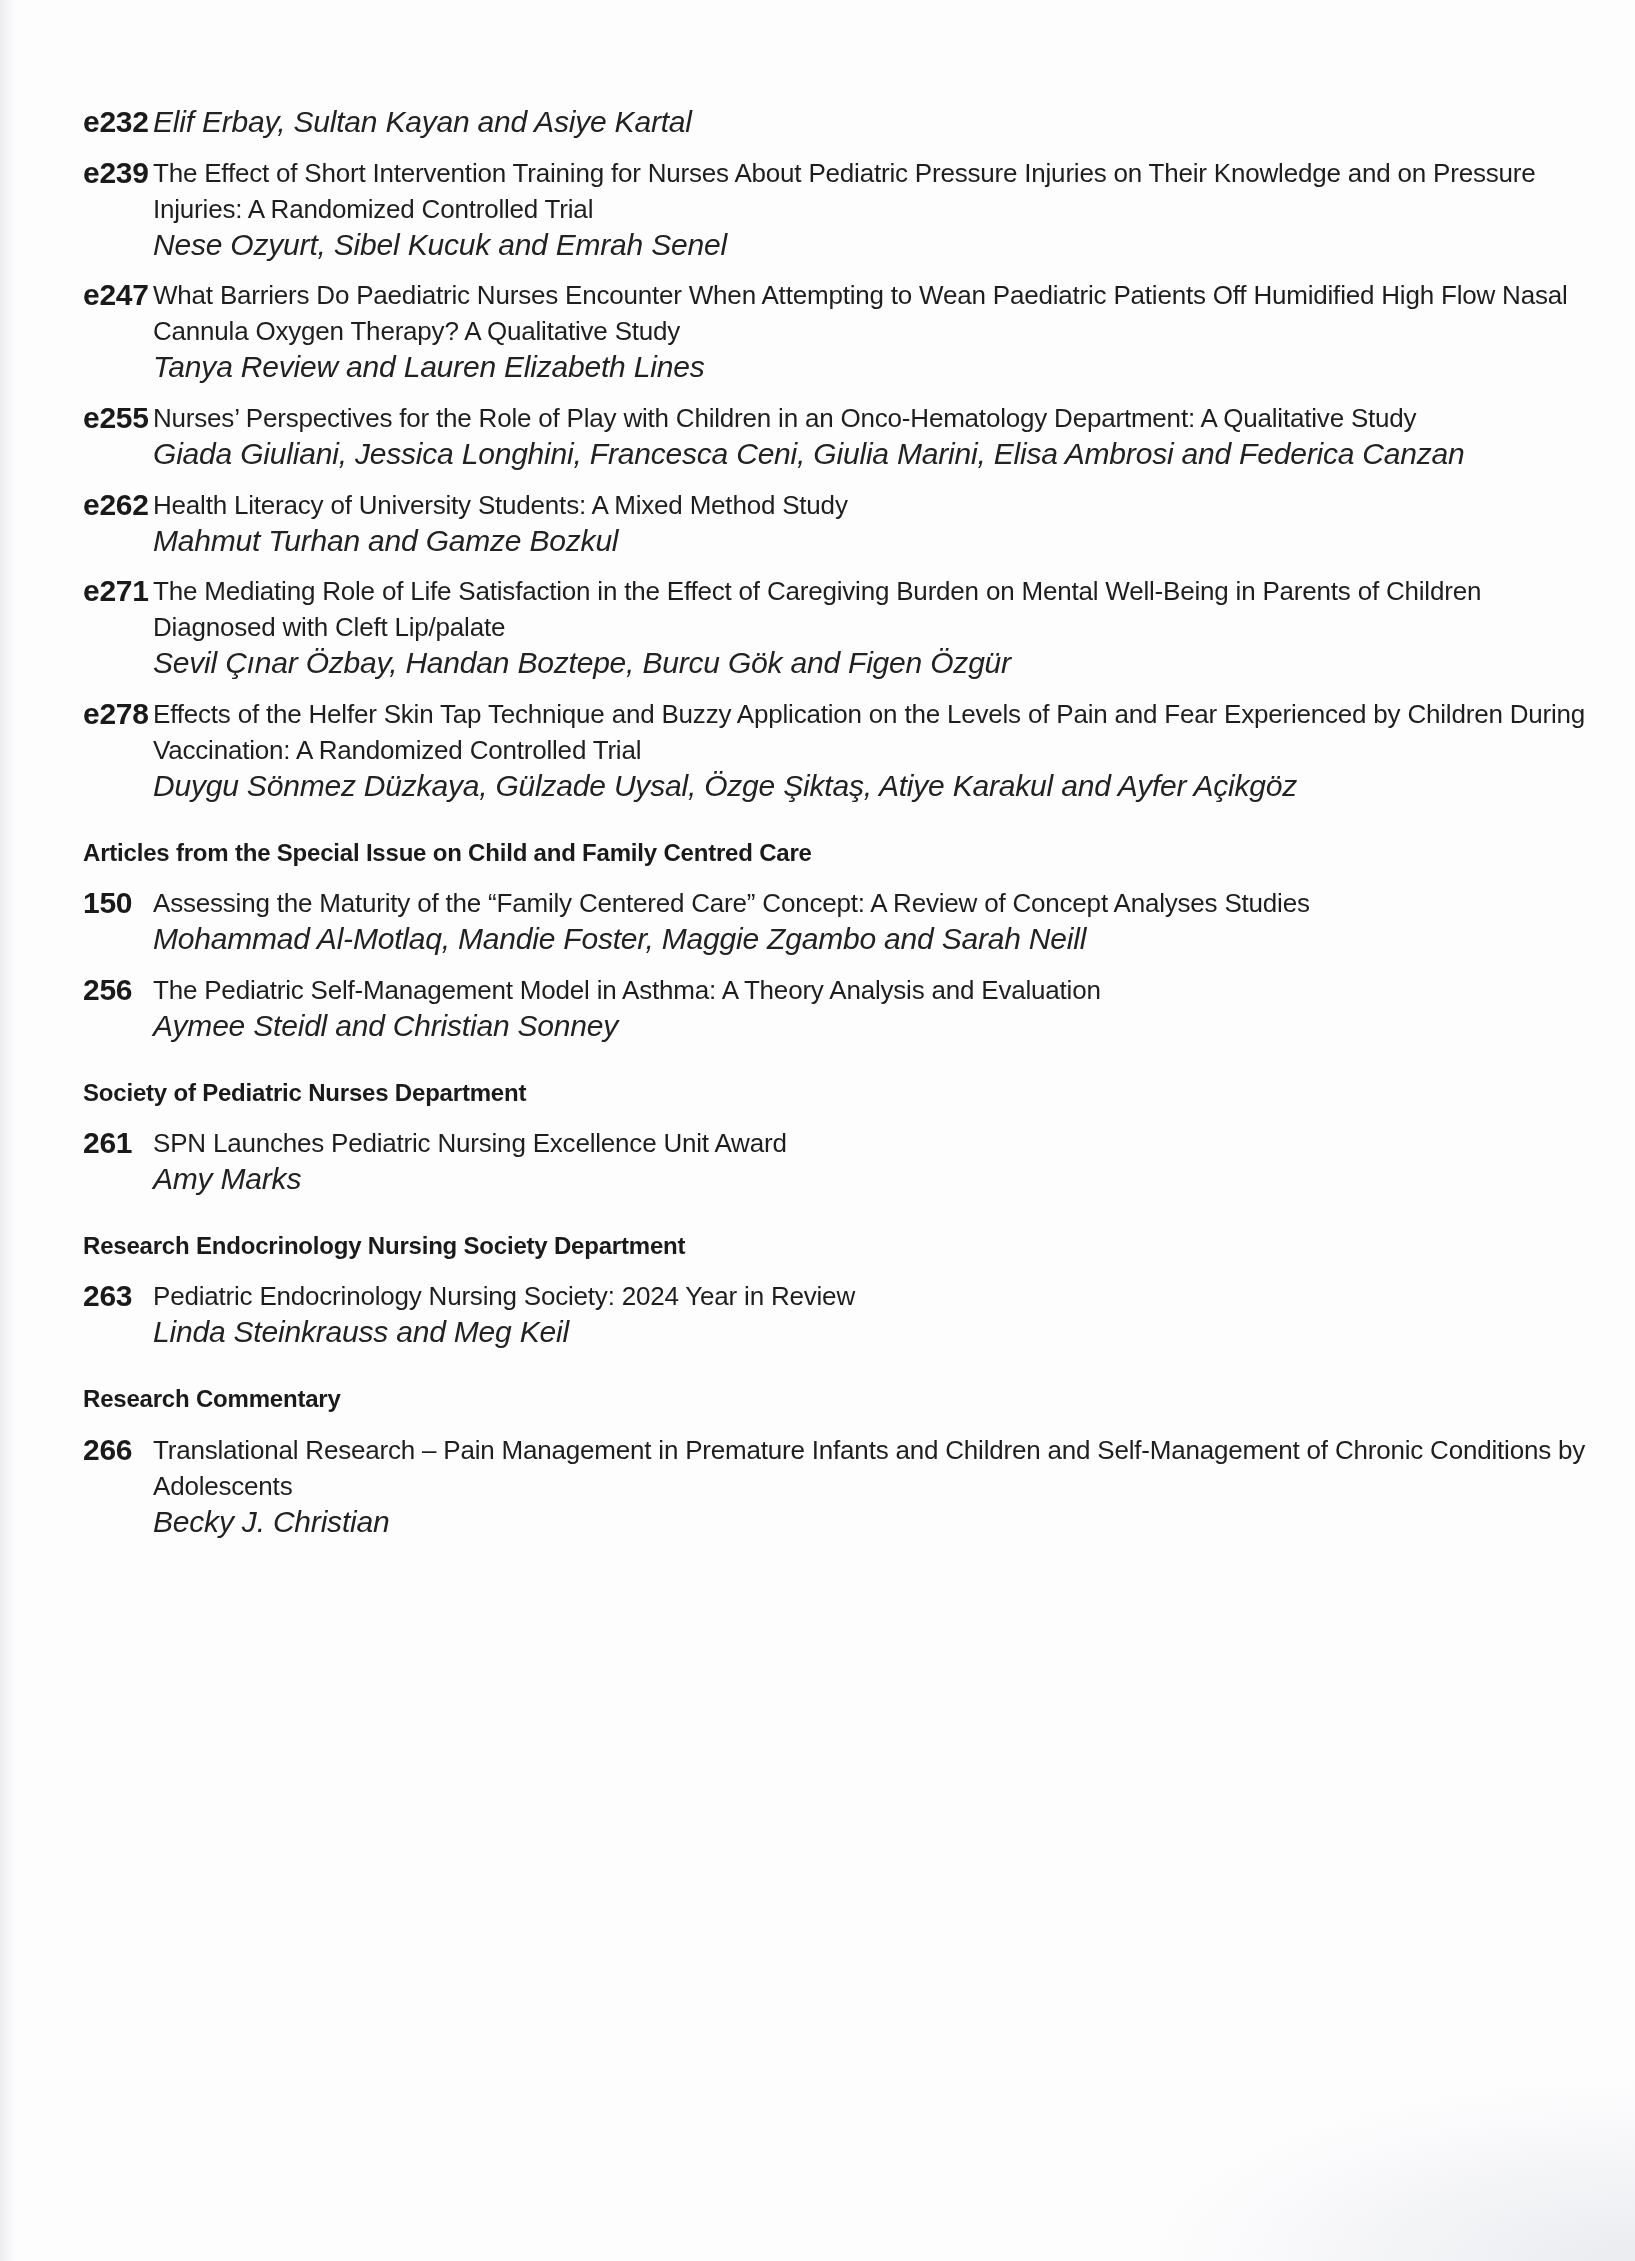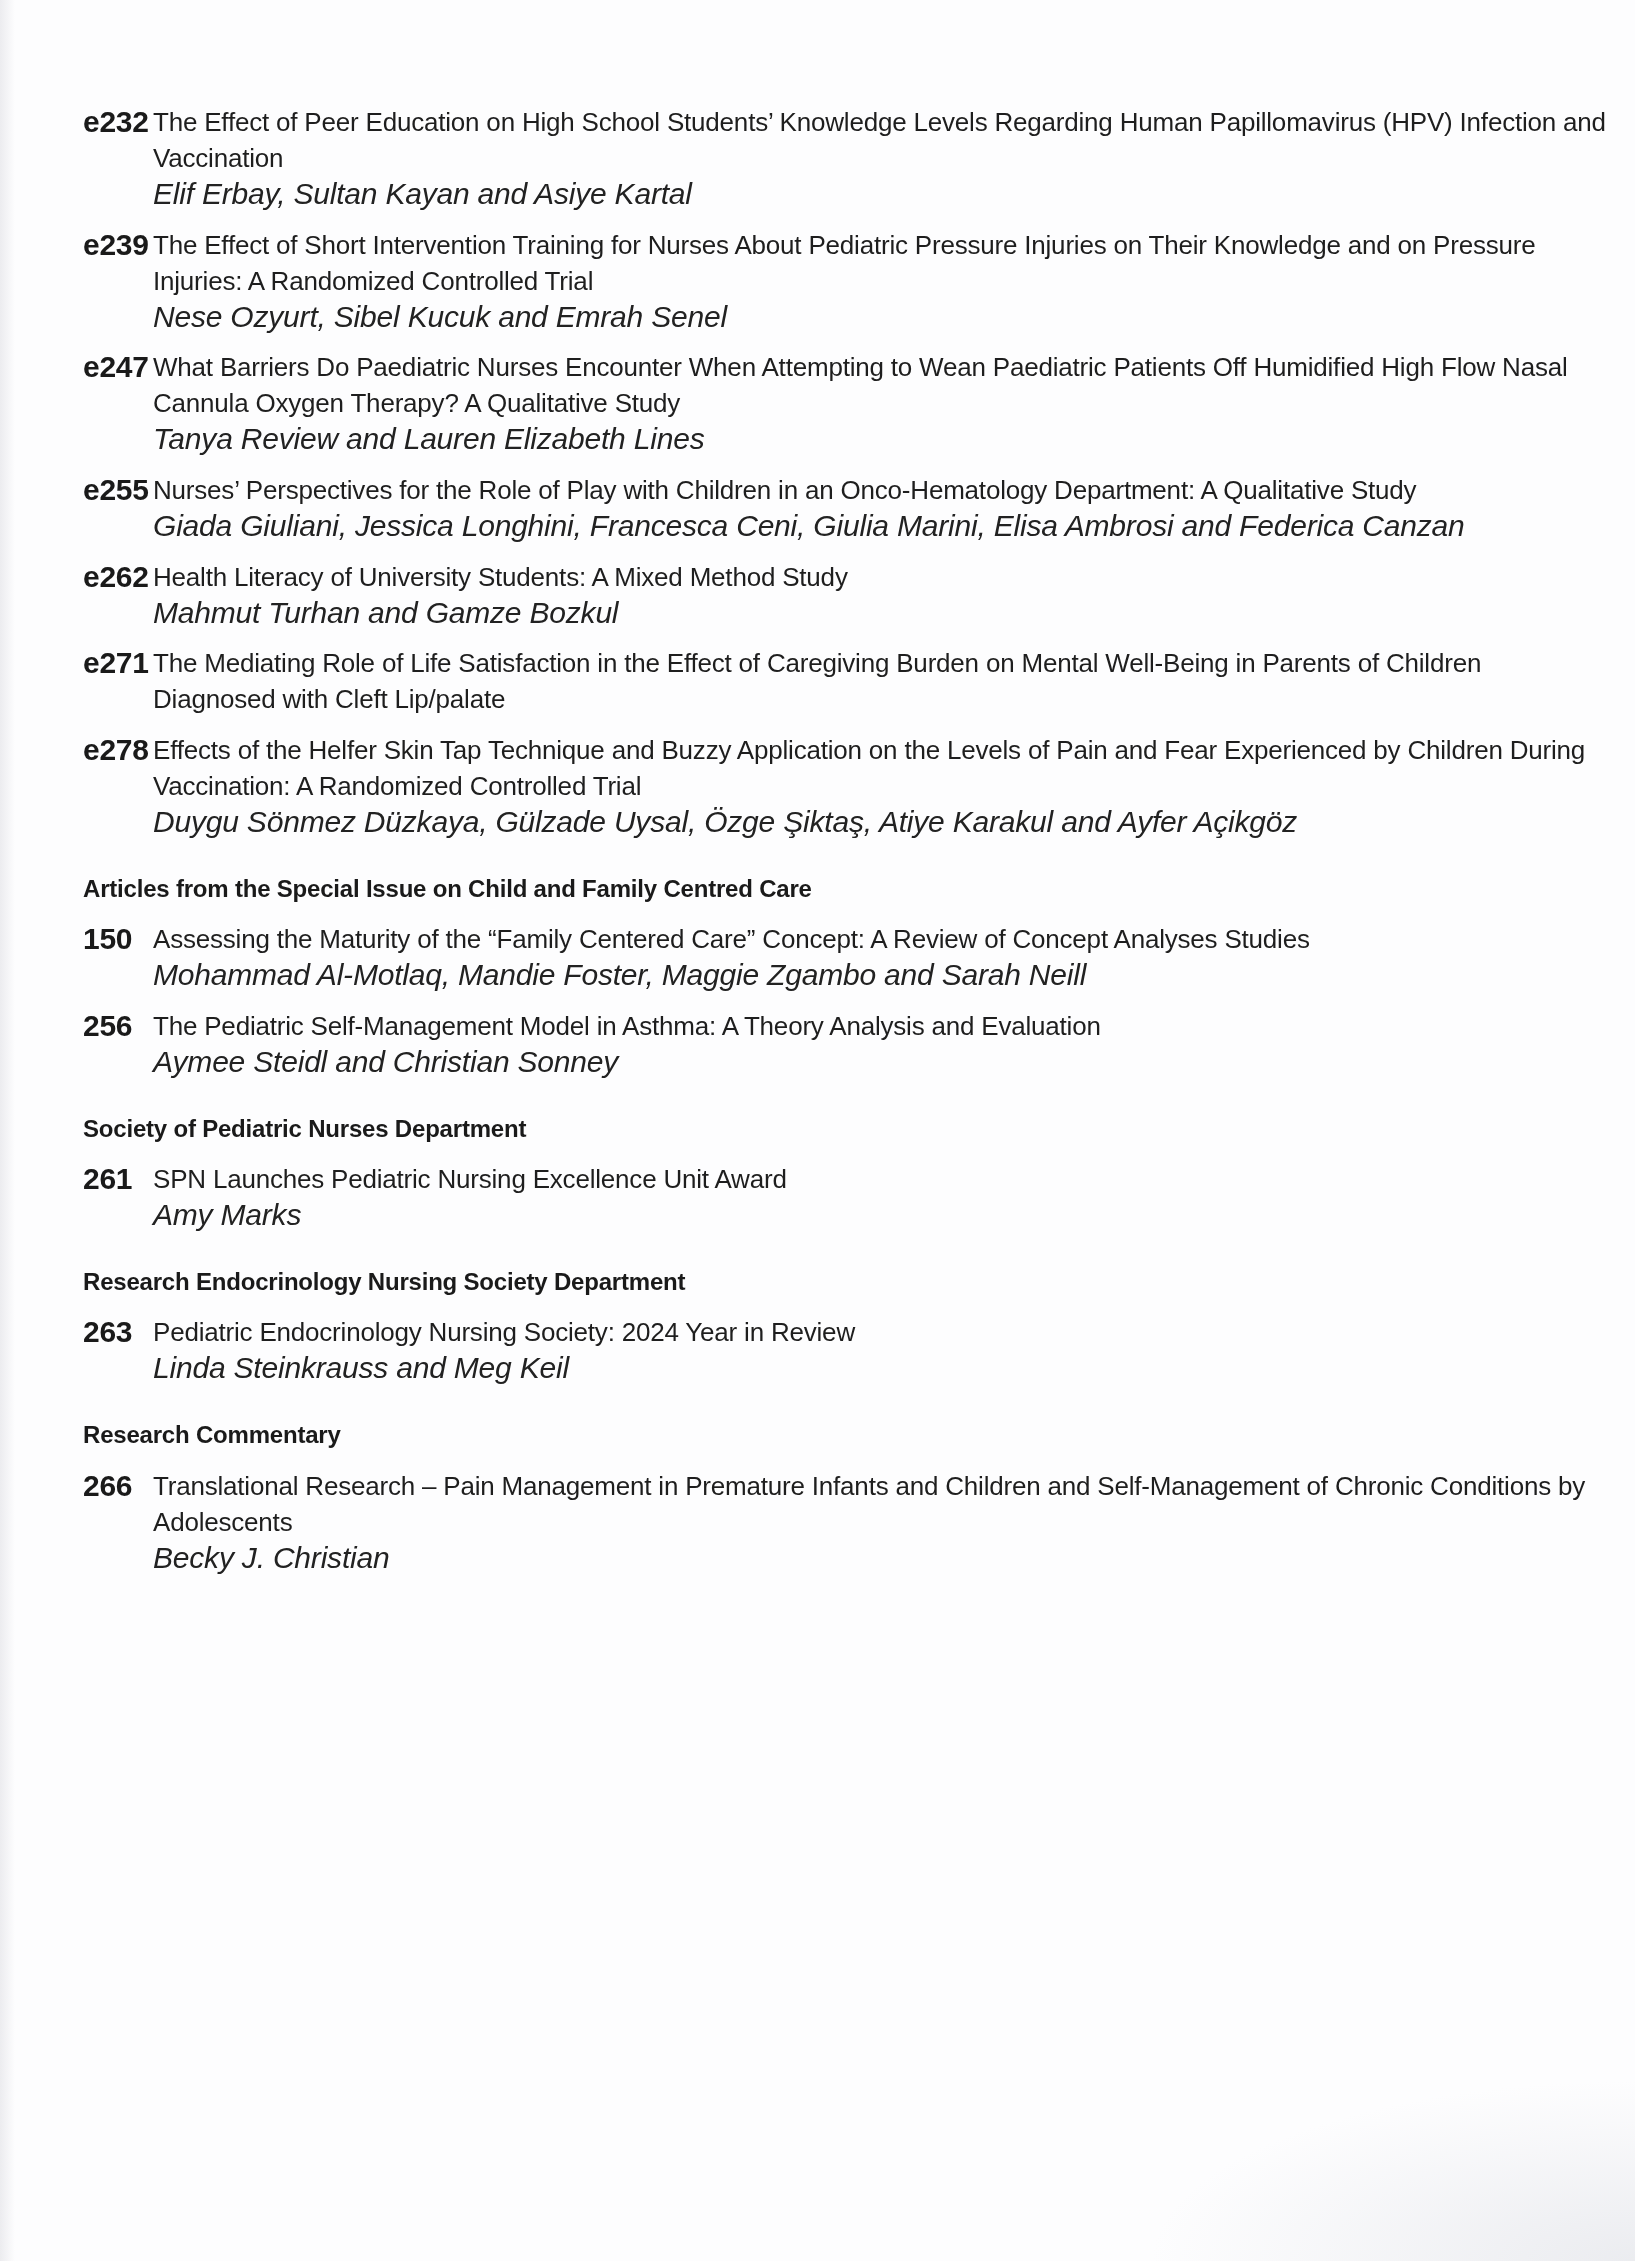--- a/index.html
+++ b/index.html
@@ -80,21 +80,20 @@
 <body>
 
 <div class="page-edge"></div>
 <div class="page-shadow-br"></div>
 
 <div class="toc">
 
   <div class="entry">
     <div class="page-num">e232</div>
     <div class="entry-body">
-      <div class="title">The Effect of Peer Education on High School Students’ Knowledge Levels Regarding Human Papillomavirus (HPV) Infection and Vaccination</div>
       <div class="authors">Elif Erbay, Sultan Kayan and Asiye Kartal</div>
     </div>
   </div>
 
   <div class="entry">
     <div class="page-num">e239</div>
     <div class="entry-body">
       <div class="title">The Effect of Short Intervention Training for Nurses About Pediatric Pressure Injuries on Their Knowledge and on Pressure Injuries: A Randomized Controlled Trial</div>
       <div class="authors">Nese Ozyurt, Sibel Kucuk and Emrah Senel</div>
     </div>
@@ -121,20 +120,21 @@
     <div class="entry-body">
       <div class="title">Health Literacy of University Students: A Mixed Method Study</div>
       <div class="authors">Mahmut Turhan and Gamze Bozkul</div>
     </div>
   </div>
 
   <div class="entry">
     <div class="page-num">e271</div>
     <div class="entry-body">
       <div class="title">The Mediating Role of Life Satisfaction in the Effect of Caregiving Burden on Mental Well-Being in Parents of Children Diagnosed with Cleft Lip/palate</div>
+      <div class="authors">Sevil Çınar Özbay, Handan Boztepe, Burcu Gök and Figen Özgür</div>
     </div>
   </div>
 
   <div class="entry">
     <div class="page-num">e278</div>
     <div class="entry-body">
       <div class="title">Effects of the Helfer Skin Tap Technique and Buzzy Application on the Levels of Pain and Fear Experienced by Children During Vaccination: A Randomized Controlled Trial</div>
       <div class="authors">Duygu Sönmez Düzkaya, Gülzade Uysal, Özge Şiktaş, Atiye Karakul and Ayfer Açikgöz</div>
     </div>
   </div>

